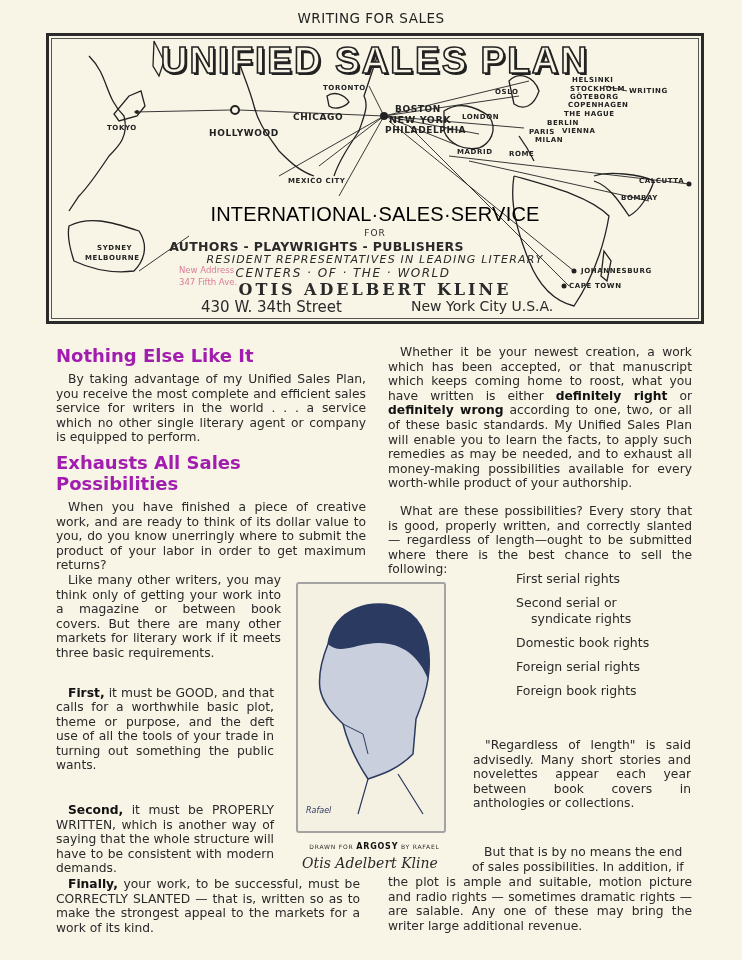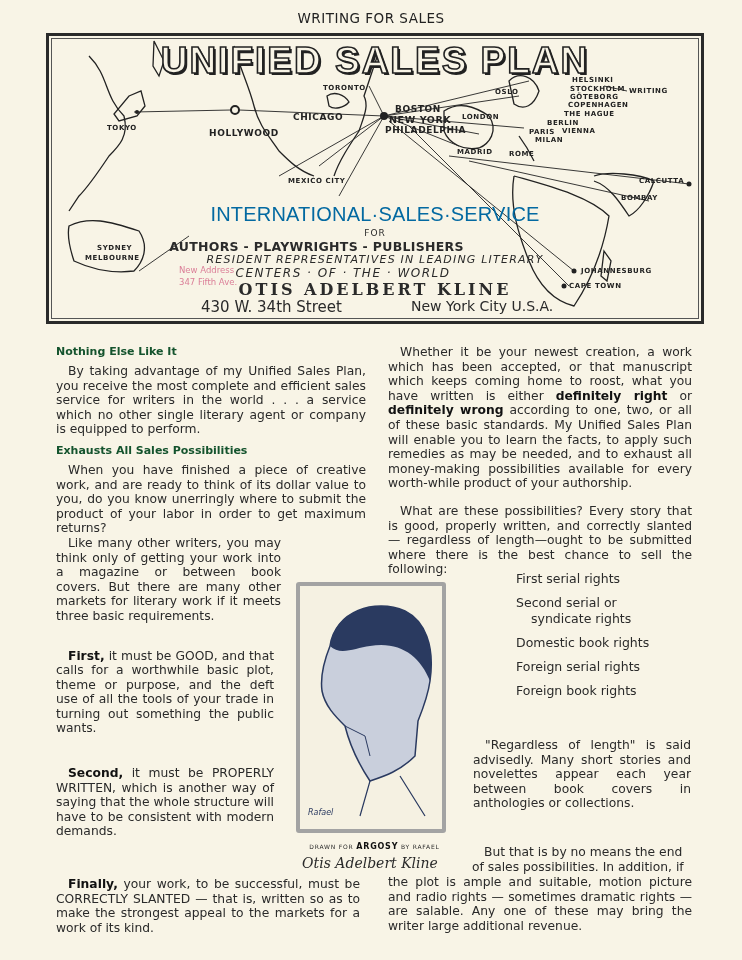--- a/index.html
+++ b/index.html
@@ -25,44 +25,44 @@
     position:absolute; left:0; width:652px; top:4px; text-align:center;
     font-family:"Liberation Sans", sans-serif; font-weight:bold;
     font-size:37px; letter-spacing:2px; color:#f8f4e6;
     -webkit-text-stroke:1.6px #222; text-shadow:2px 2px 0 #222;
   }
   .city { position:absolute; font-size:7px; font-weight:bold; letter-spacing:0.6px; color:#222; white-space:nowrap; }
   .city.big { font-size:9px; }
   .city.ny { font-size:9.5px; font-weight:900; }
   .svc-title {
     position:absolute; left:0; width:652px; top:167px; text-align:center;
-    font-size:20px; letter-spacing:0.2px; color:#0369a1; font-family:"Liberation Sans", sans-serif;
+    font-size:20px; letter-spacing:0.2px; color:#000000; font-family:"Liberation Sans", sans-serif;
   }
   .svc-for { position:absolute; left:0; width:652px; top:192px; text-align:center; font-size:9px; letter-spacing:1px; }
   .svc-who { position:absolute; left:0; width:535px; top:203px; text-align:center; font-size:12.5px; font-weight:bold; letter-spacing:0.3px; }
   .svc-res { position:absolute; left:0; width:652px; top:217px; text-align:center; font-size:11px; font-style:italic; letter-spacing:1.2px; }
   .svc-centers { position:absolute; left:0; width:588px; top:230px; text-align:center; font-size:12px; font-style:italic; letter-spacing:1.5px; }
   .svc-name { position:absolute; left:0; width:652px; top:244px; text-align:center; font-size:16px; font-weight:bold; letter-spacing:3px; font-family:"DejaVu Serif", serif; }
   .svc-addr { position:absolute; left:152px; top:262px; font-size:15px; }
   .svc-city { position:absolute; left:362px; top:262px; font-size:14px;text-align:right; }
   .stamp { position:absolute; left:130px; top:228px; font-size:8.5px; color:#d66a8a; line-height:12px; opacity:0.85; }
 
   .col-left { position:absolute; left:56px; top:345px; width:310px; }
   .col-right { position:absolute; left:388px; top:345px; width:304px; }
-  .h { font-weight:bold; font-size:11px; margin:0 0 6px 0; color:#14532d; }
+  .h { font-weight:bold; font-size:18px; margin:0 0 6px 0; color:#a21caf; }
   p { margin:0; font-size:12.3px; line-height:14.6px; text-align:justify; }
   .ind { text-indent:12px; }
   b { color:#111; }
   .rights { position:absolute; left:516px; top:571px; font-size:12.5px; line-height:16px; }
   .rights div { margin-bottom:8px; }
   .rights .sub { padding-left:15px; margin-top:-8px; }
 
   .portrait {
     position:absolute; left:296px; top:582px; width:150px; height:251px;
-    border:4px solid #a3a3a3; border-radius:3px; box-sizing:border-box; background:#f5f1e2;
+    border:2px solid #a3a3a3; border-radius:3px; box-sizing:border-box; background:#f5f1e2;
   }
   .caption { position:absolute; left:292px; top:842px; width:165px; text-align:center; font-size:6px; letter-spacing:0.8px; }
   .caption b{ font-size:8px; }
   .signature { position:absolute; left:300px; top:855px; width:140px; text-align:center; font-family:"DejaVu Serif", serif; font-style:italic; font-size:14px; }
 </style>
 </head>
 <body>
 
 <div class="page-header">WRITING FOR SALES</div>
 

